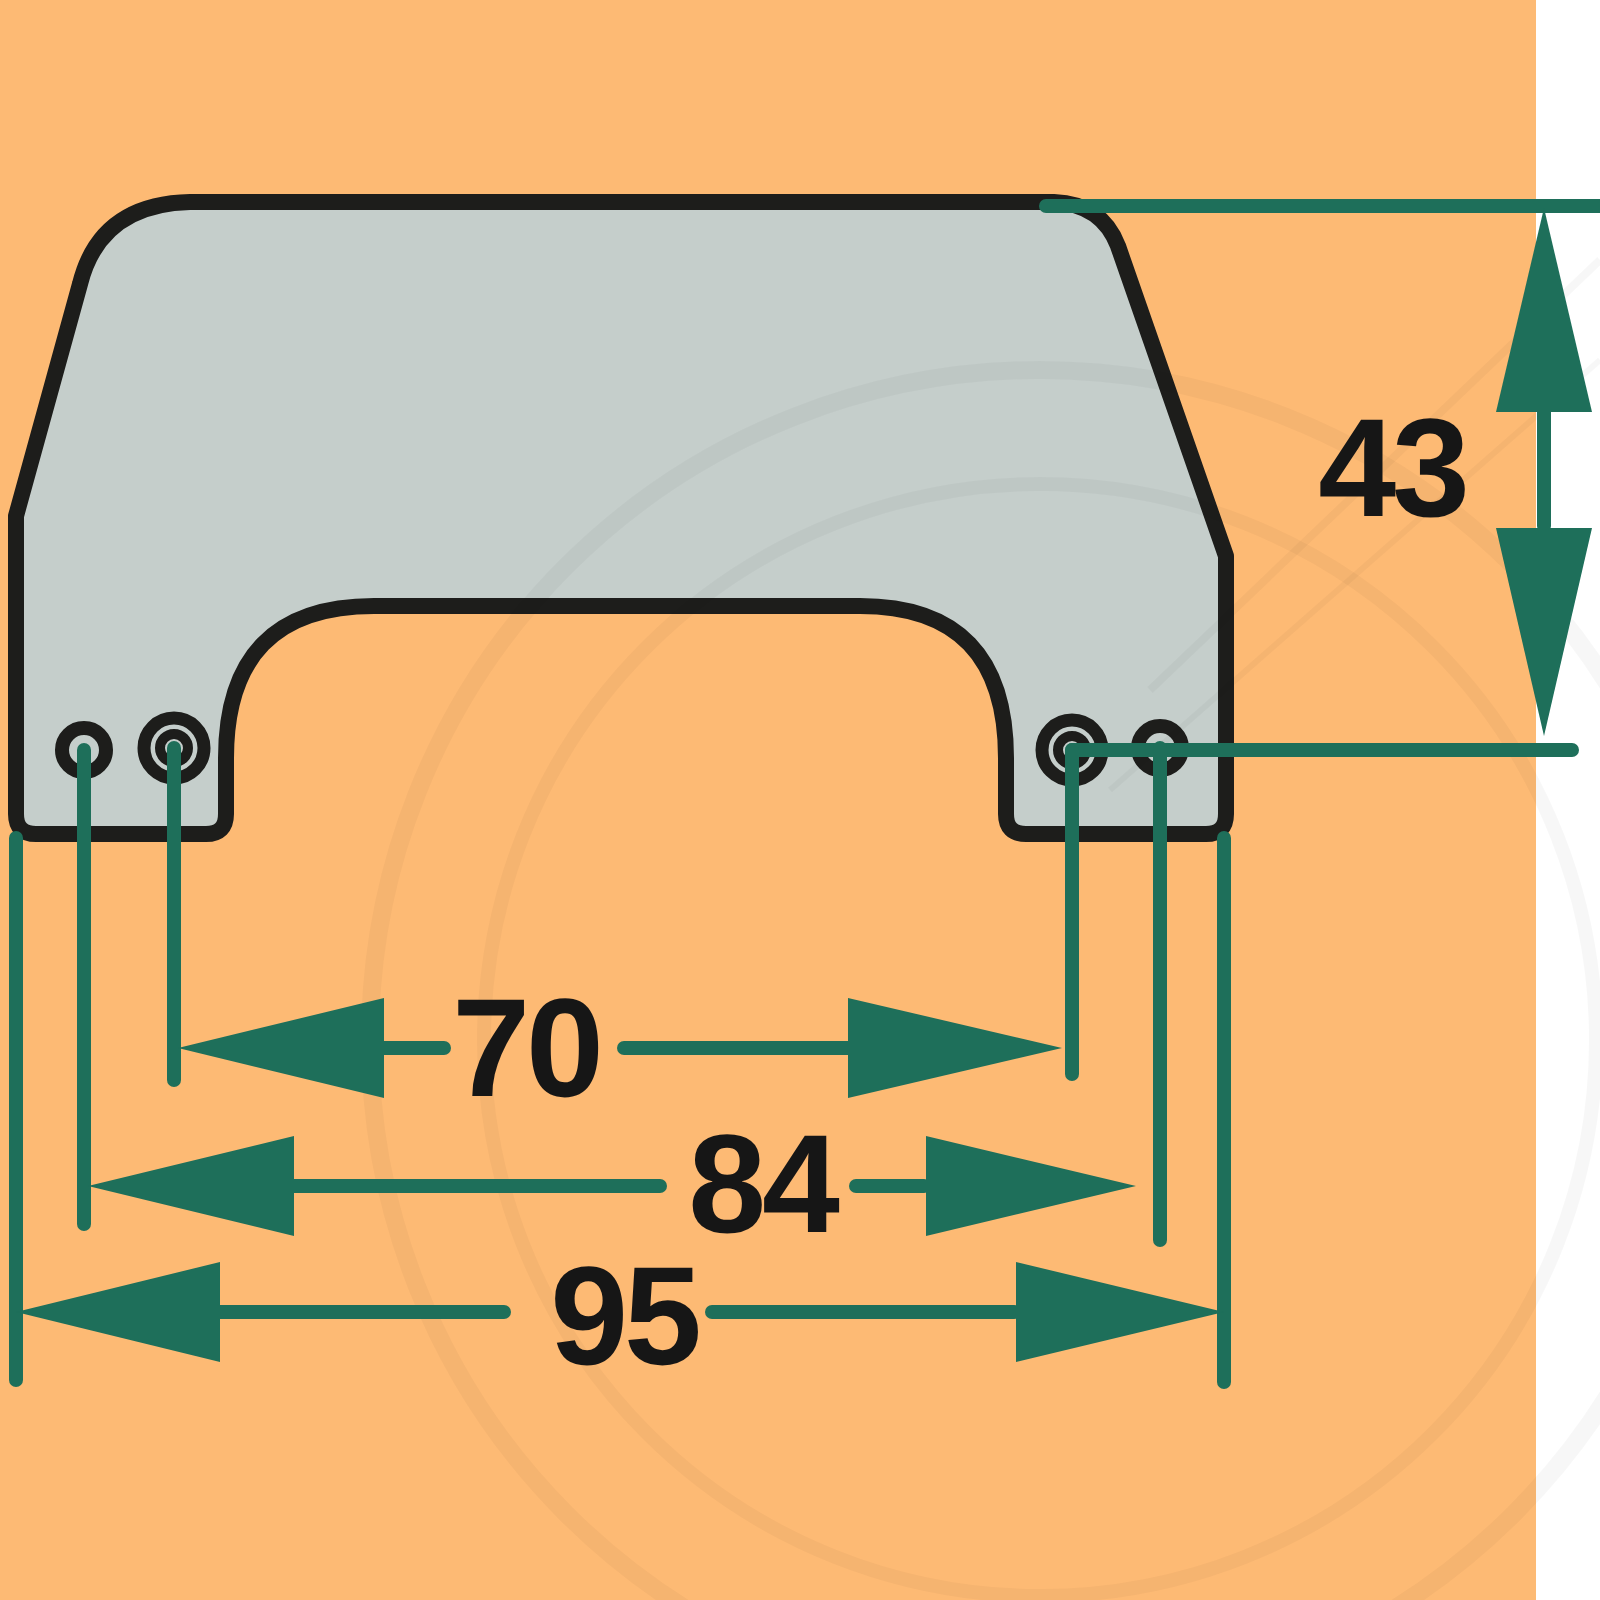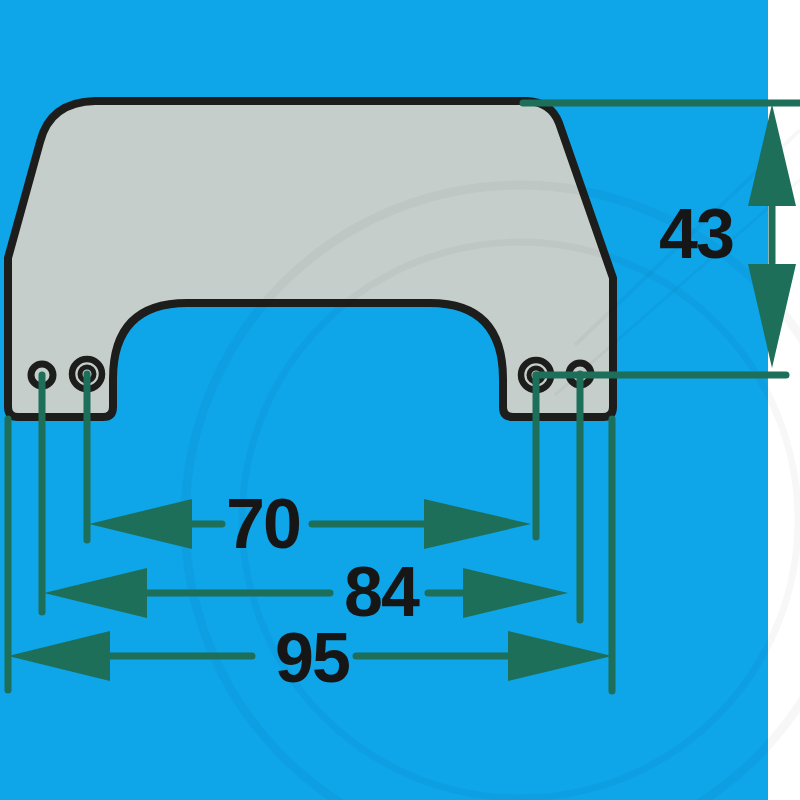--- a/index.html
+++ b/index.html
@@ -8,21 +8,21 @@
     width: 800px;
     height: 800px;
     background: #ffffff;
     overflow: hidden;
     font-family: "Liberation Sans", sans-serif;
   }
   .stage {
     position: relative;
     width: 768px;
     height: 800px;
-    background: #0ea5e9;
+    background: #fdba74;
   }
   svg { display: block; }
   .dim-label {
     font-family: "Liberation Sans", sans-serif;
     font-weight: 700;
     font-size: 70px;
     letter-spacing: -2px;
   }
   .wm { opacity: 1; }
 </style>

